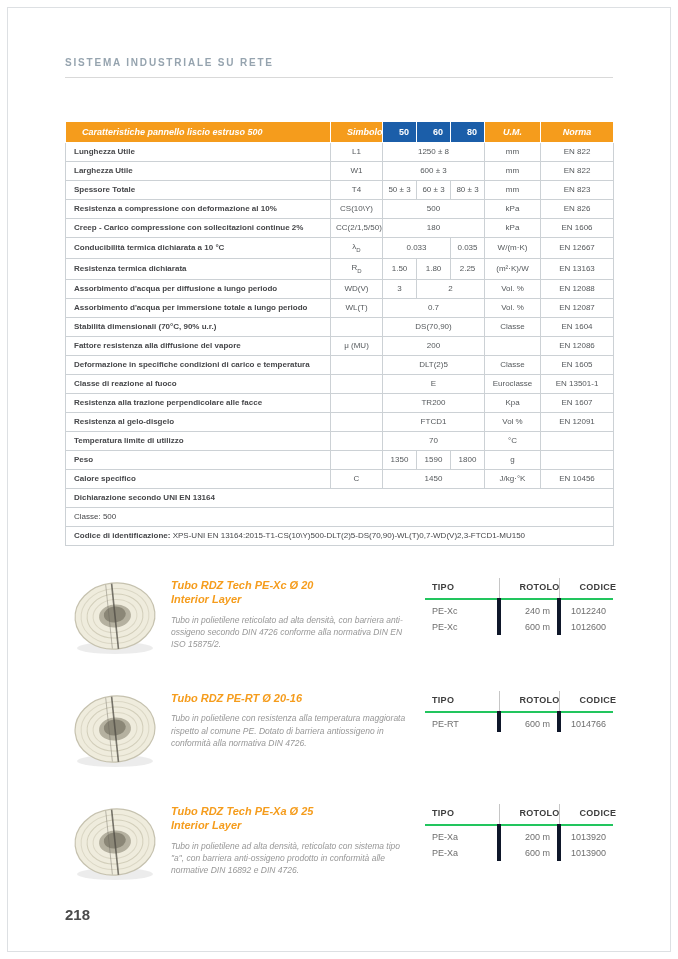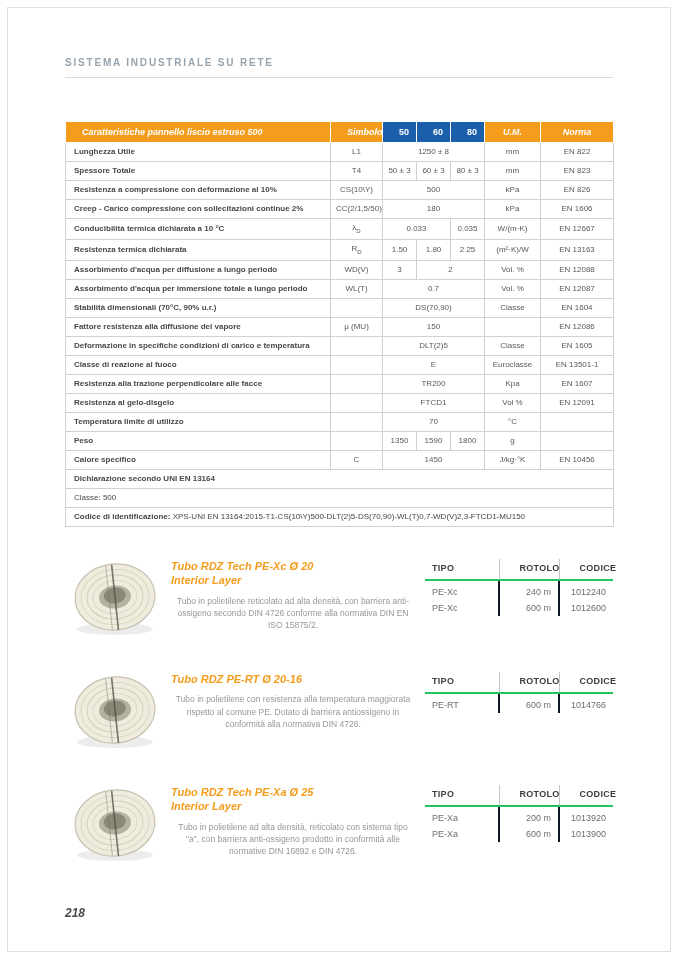--- a/index.html
+++ b/index.html
@@ -43,37 +43,37 @@
 
   
   .products { margin-top:32px; }
   .product { display:flex; align-items:flex-start; }
   .product + .product { margin-top:31px; }
   .product-image { flex:0 0 102px; padding-left:4px; }
   .product-info { flex:0 0 250px; margin-left:4px; }
   .product-title { color:var(--orange); font-size:11px; font-weight:bold; font-style:italic; line-height:1.3; }
   .pt-line { display:block; }
   .pt-line.subtitle:empty { display:none; }
-  .product-desc { margin-top:7px; font-size:8.5px; color:#979797; line-height:1.45; width:244px;text-align:center; }
+  .product-desc { margin-top:7px; font-size:8.5px; font-style:italic; color:#979797; line-height:1.45; width:244px; }
 
   .mini-table { margin-left:auto; width:188px; border-collapse:collapse; table-layout:fixed; }
   .mini-table col.mc0 { width:74px; }
   .mini-table col.mc1 { width:60px; }
   .mini-table col.mc2 { width:54px; }
   .mini-table th {
     font-size:9px; font-weight:bold; color:#3d3d3d; text-align:left;
     padding:4px 7px 6px; border-bottom:2px solid #22c55e; letter-spacing:0.3px;
   }
   .mini-table th + th { border-left:1px solid #c6c6c6;padding-left:20px; }
   .mini-table td { font-size:9px; color:#6e6e6e; padding:3px 7px; }
-  .mini-table td + td { border-left:2px solid #0f172a; }
+  .mini-table td + td { border-left:4px solid #0f172a; }
   .mini-table tbody tr:first-child td { padding-top:6px; }
   .mini-table td.pc1, .mini-table td.pc2 { text-align:right; }
 
-  .page-number { position:absolute; left:65px; top:906px; font-size:12px; font-weight:bold; font-style:italic; color:#4b4b4b; }
+  .page-number { position:absolute; left:65px; top:906px; font-size:15px; font-weight:bold; color:#4b4b4b; }
 </style>
 </head>
 <body>
 
 <div class="frame"></div>
 
 <div class="content">
 
   <header>
     <div class="doc-title">SISTEMA INDUSTRIALE SU RETE</div>
@@ -103,20 +103,27 @@
     </thead>
     <tbody>
         <tr>
           <td class="c-label">Lunghezza Utile</td>
           <td class="c-sym">L1</td>
           <td class="c-val" colspan="3">1250 ± 8</td>
           <td class="c-um">mm</td>
           <td class="c-norma">EN 822</td>
         </tr>
         <tr>
+          <td class="c-label">Larghezza Utile</td>
+          <td class="c-sym">W1</td>
+          <td class="c-val" colspan="3">600 ± 3</td>
+          <td class="c-um">mm</td>
+          <td class="c-norma">EN 822</td>
+        </tr>
+        <tr>
           <td class="c-label">Spessore Totale</td>
           <td class="c-sym">T4</td>
           <td class="c-val">50 ± 3</td>
           <td class="c-val">60 ± 3</td>
           <td class="c-val">80 ± 3</td>
           <td class="c-um">mm</td>
           <td class="c-norma">EN 823</td>
         </tr>
         <tr>
           <td class="c-label">Resistenza a compressione con deformazione al 10%</td>
@@ -167,21 +174,21 @@
         <tr>
           <td class="c-label">Stabilità dimensionali (70°C, 90% u.r.)</td>
           <td class="c-sym"></td>
           <td class="c-val" colspan="3">DS(70,90)</td>
           <td class="c-um">Classe</td>
           <td class="c-norma">EN 1604</td>
         </tr>
         <tr>
           <td class="c-label">Fattore resistenza alla diffusione del vapore</td>
           <td class="c-sym">μ (MU)</td>
-          <td class="c-val" colspan="3">150</td>
+          <td class="c-val" colspan="3">200</td>
           <td class="c-um"></td>
           <td class="c-norma">EN 12086</td>
         </tr>
         <tr>
           <td class="c-label">Deformazione in specifiche condizioni di carico e temperatura</td>
           <td class="c-sym"></td>
           <td class="c-val" colspan="3">DLT(2)5</td>
           <td class="c-um">Classe</td>
           <td class="c-norma">EN 1605</td>
         </tr>

